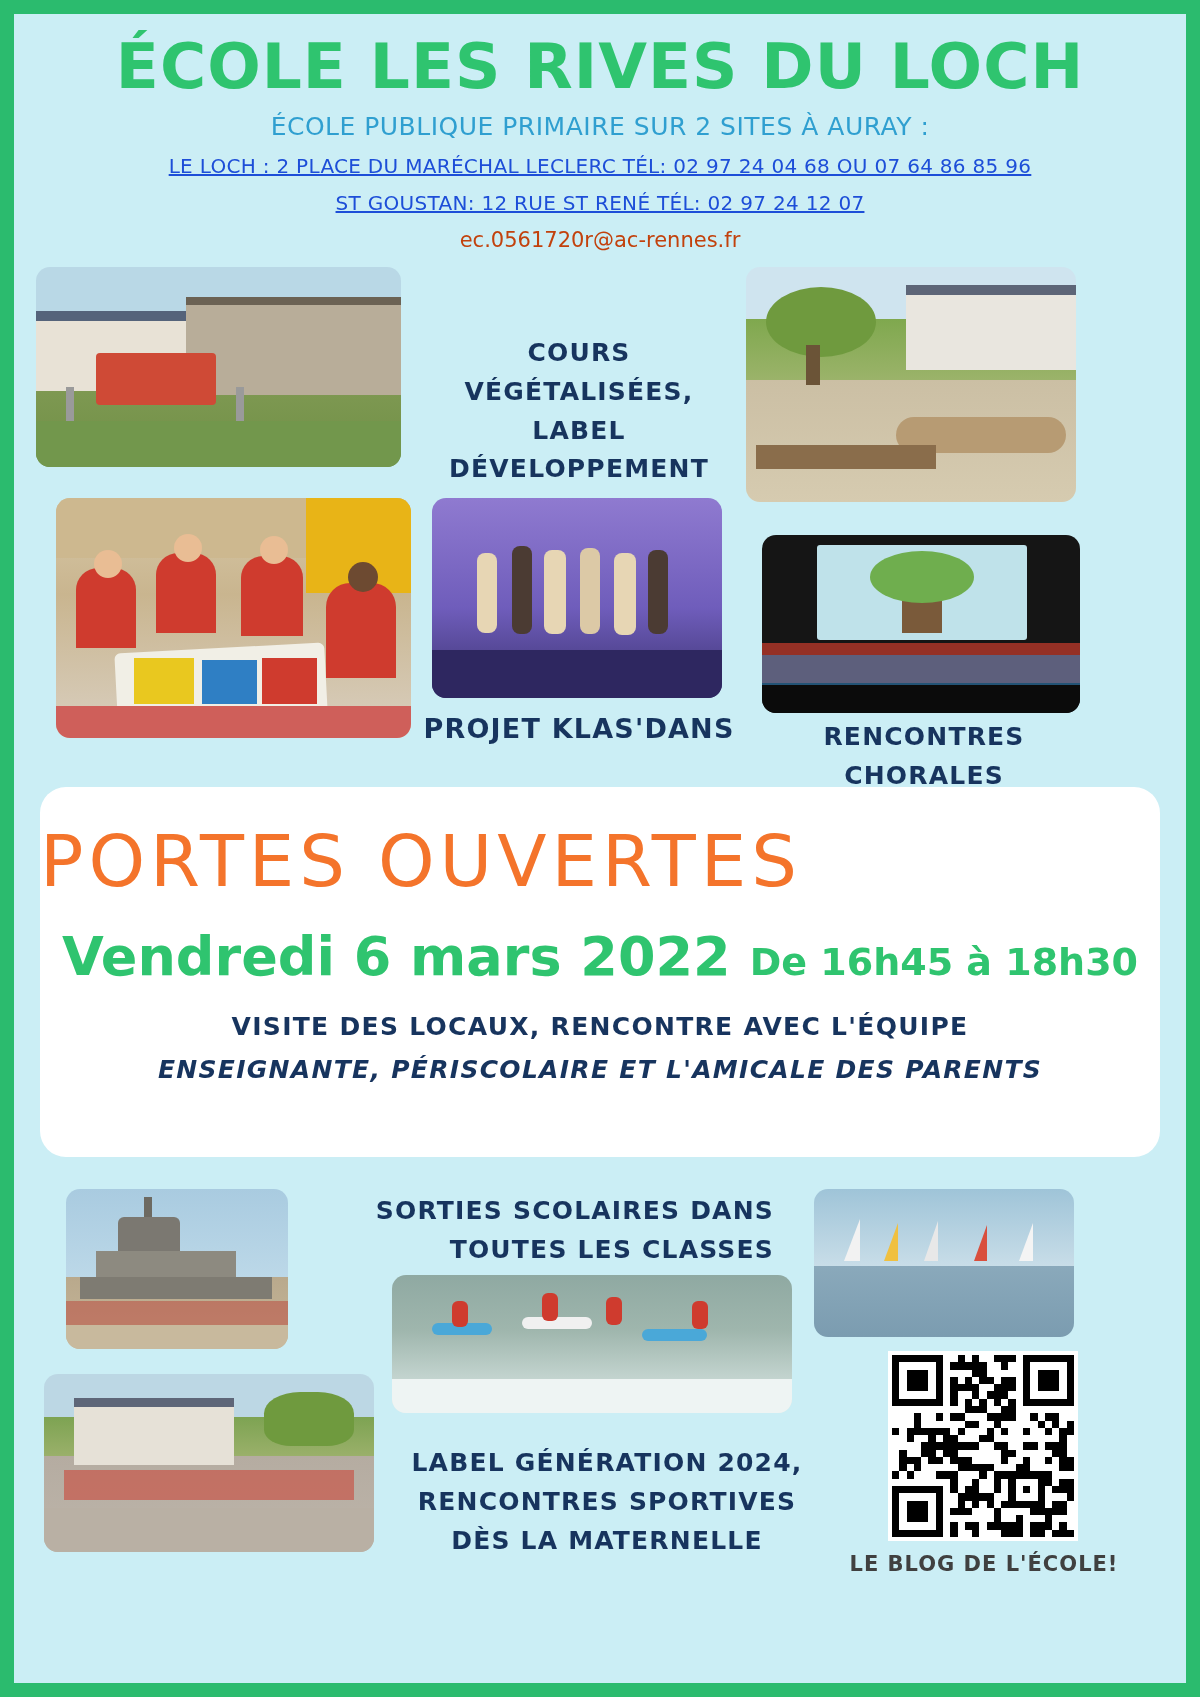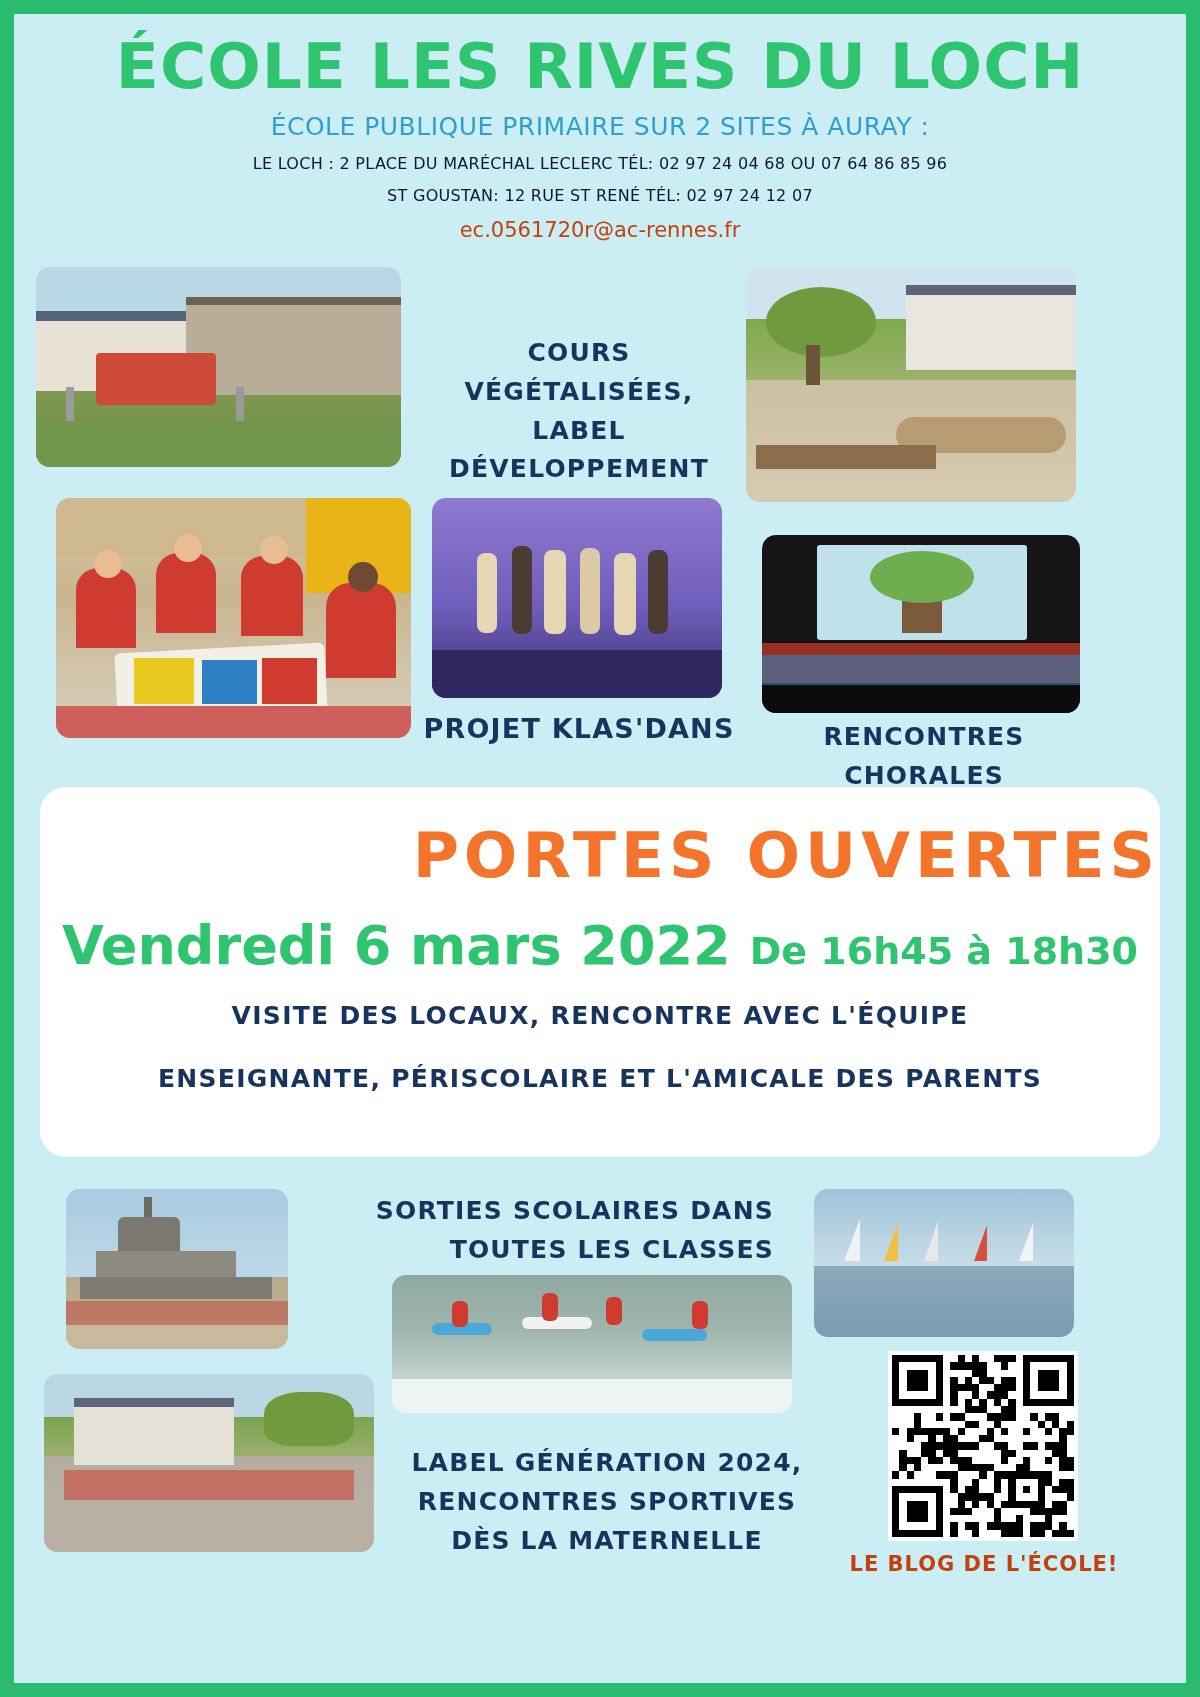--- a/index.html
+++ b/index.html
@@ -39,25 +39,26 @@
     text-transform: uppercase;
   }
   .subtitle {
     font-size: 25px;
     color: #2f9fd0;
     letter-spacing: 0.5px;
     margin-top: 12px;
     text-transform: uppercase;
   }
   .contact-line {
-    font-size: 16px;
-    color: #0f172a;
+    font-size: 20px;
+    color: #1d4ed8;
     letter-spacing: 0.3px;
     margin-top: 13px;
     text-transform: uppercase;
+    text-decoration: underline;
   }
   .email-line {
     font-size: 21px;
     color: #c2410c;
     margin-top: 13px;
   }
 
   
   .photo {
     position: absolute;
@@ -81,23 +82,23 @@
   .openday {
     position: absolute;
     left: 26px;
     top: 773px;
     width: 1120px;
     height: 370px;
     background: #ffffff;
     border-radius: 26px;
   }
   .po-title {
-    text-align: right;
-    font-size: 63px;
-    font-weight: bold;
+    text-align: left;
+    font-size: 72px;
+    font-weight: normal;
     color: #f4742b;
     letter-spacing: 5px;
     margin-top: 32px;
     text-transform: uppercase;
   }
   .po-sub {
     text-align: center;
     font-size: 26px;
     font-weight: bold;
     color: #f4742b;
@@ -152,21 +153,21 @@
   .qr-grid i { display: block; }
   .qr-on { background: #000; }
   .qr-caption {
     position: absolute;
     left: 820px;
     top: 1538px;
     width: 300px;
     text-align: center;
     font-size: 21px;
     font-weight: bold;
-    color: #c2410c;
+    color: #404040;
     letter-spacing: 1px;
     text-transform: uppercase;
   }
 </style>
 </head>
 <body>
 
 <div class="poster">
 
   <div class="header">
@@ -237,21 +238,21 @@
 
   <div class="caption" style="left:730px; top:704px; width:360px;">Rencontres chorales intergénérationnelles</div>
 
   <div class="openday">
     <div class="po-title">Portes ouvertes</div>
     <div class="po-date-row">
       <span class="po-date">Vendredi 6 mars 2022</span>
       <span class="po-hours">De 16h45 à 18h30</span>
     </div>
     <div class="po-desc">Visite des locaux, rencontre avec l'équipe</div>
-    <div class="po-desc" style="margin-top:20px;">enseignante, périscolaire et l'amicale des parents</div>
+    <div class="po-desc" style="margin-top:0;font-style:italic;">enseignante, périscolaire et l'amicale des parents</div>
   </div>
 
   <div class="caption" style="left:300px; top:1178px; width:460px;text-align:right;">Sorties scolaires dans toutes les classes</div>
 
   <div class="photo" style="left:52px; top:1175px; width:222px; height:160px; background:linear-gradient(#a9cbe0 0%, #bcd8e8 55%, #b9a98c 55%, #c6b79b 100%);">
     <div style="position:absolute; left:78px; top:8px; width:8px; height:24px; background:#6d6a62;"></div>
     <div style="position:absolute; left:52px; top:28px; width:62px; height:40px; background:#7b7871; border-radius:6px 6px 0 0;"></div>
     <div style="position:absolute; left:30px; top:62px; width:140px; height:32px; background:#8d8a80;"></div>
     <div style="position:absolute; left:14px; top:88px; width:192px; height:22px; background:#7e7b72;"></div>
     <div style="position:absolute; left:0; top:112px; width:100%; height:26px; background:#b94c3f; opacity:0.55;"></div>

